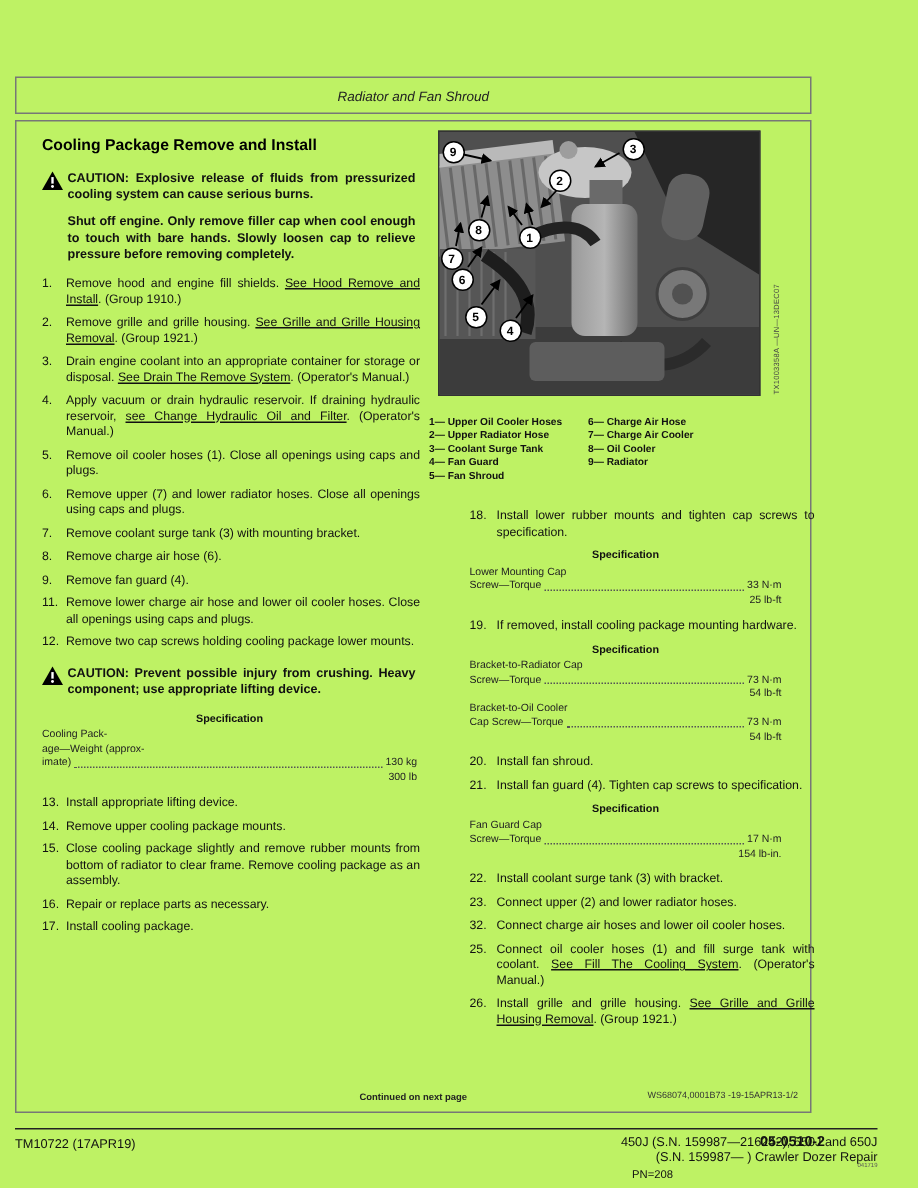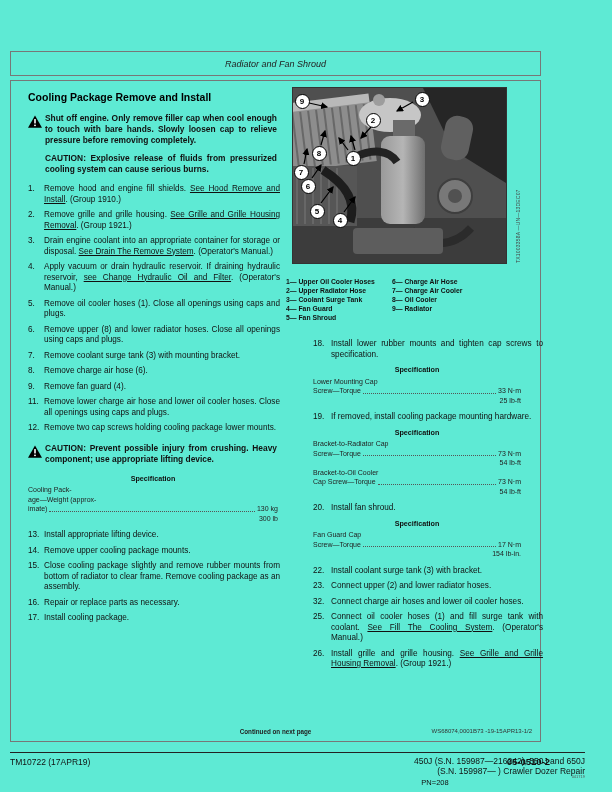--- a/index.html
+++ b/index.html
@@ -1,16 +1,16 @@
 <!DOCTYPE html>
 <html><head>
 <meta charset="utf-8">
 <style>
   html,body{margin:0;padding:0;background:#e8e8e8;}
-  .page{position:relative;width:612px;height:792px;background:#5eead4;
+  .page{position:relative;width:612px;height:792px;background:#bef264;
         font-family:"Liberation Sans",sans-serif;color:#111;overflow:hidden;}
   
   .header-box{position:absolute;left:10px;top:51px;width:529px;height:23px;
               border:1px solid #777;display:flex;align-items:center;justify-content:center;}
   .header-title{font-style:italic;font-size:9px;color:#222;}
   
   .content-box{position:absolute;left:10px;top:80px;width:529px;height:660px;border:1px solid #777;}
   .col-left{position:absolute;left:17px;top:10px;width:252px;}
   .page-title{font-size:10.5px;font-weight:bold;margin:0 0 10px 0;color:#000;}
   
@@ -75,22 +75,22 @@
 
     <div class="col-left">
       <h1 class="page-title">Cooling Package Remove and Install</h1>
       <div id="left-blocks">
           <div class="caution">
             <span class="cicon"><svg width="14" height="13" viewBox="0 0 16 14">
                 <path d="M8 0 L16 14 H0 Z" fill="#000"></path>
                 <rect x="7.1" y="4.2" width="1.8" height="5" fill="#fff"></rect>
                 <circle cx="8" cy="11.4" r="1.1" fill="#fff"></circle>
               </svg></span>
+            <p>CAUTION: Explosive release of fluids from pressurized cooling system can cause serious burns.</p>
             <p>Shut off engine. Only remove filler cap when cool enough to touch with bare hands. Slowly loosen cap to relieve pressure before removing completely.</p>
-            <p>CAUTION: Explosive release of fluids from pressurized cooling system can cause serious burns.</p>
           </div>
           <div class="step">
             <span class="num">1.</span>
             <span class="txt"><span>Remove hood and engine fill shields. </span><span class="xref">See Hood Remove and Install</span><span>. (Group 1910.)</span></span>
           </div>
           <div class="step">
             <span class="num">2.</span>
             <span class="txt"><span>Remove grille and grille housing. </span><span class="xref">See Grille and Grille Housing Removal</span><span>. (Group 1921.)</span></span>
           </div>
           <div class="step">
@@ -100,21 +100,21 @@
           <div class="step">
             <span class="num">4.</span>
             <span class="txt"><span>Apply vacuum or drain hydraulic reservoir. If draining hydraulic reservoir, </span><span class="xref">see Change Hydraulic Oil and Filter</span><span>. (Operator's Manual.)</span></span>
           </div>
           <div class="step">
             <span class="num">5.</span>
             <span class="txt"><span>Remove oil cooler hoses (1). Close all openings using caps and plugs.</span></span>
           </div>
           <div class="step">
             <span class="num">6.</span>
-            <span class="txt"><span>Remove upper (8) and lower radiator hoses. Close all openings using caps and plugs.</span></span>
+            <span class="txt"><span>Remove upper (7) and lower radiator hoses. Close all openings using caps and plugs.</span></span>
           </div>
           <div class="step">
             <span class="num">7.</span>
             <span class="txt"><span>Remove coolant surge tank (3) with mounting bracket.</span></span>
           </div>
           <div class="step">
             <span class="num">8.</span>
             <span class="txt"><span>Remove charge air hose (6).</span></span>
           </div>
           <div class="step">
@@ -307,20 +307,24 @@
               <span>Cap Screw—Torque</span>
               <span class="dots"></span>
               <span>73 N·m</span>
             </div>
             <div class="spec-v2">54 lb-ft</div>
           </div>
           <div class="step">
             <span class="num">20.</span>
             <span class="txt"><span>Install fan shroud.</span></span>
           </div>
+          <div class="step">
+            <span class="num">21.</span>
+            <span class="txt"><span>Install fan guard (4). Tighten cap screws to specification.</span></span>
+          </div>
           <div class="spec">
             <div class="spec-h">Specification</div>
             <div class="spec-line">Fan Guard Cap</div>
             <div class="spec-leader">
               <span>Screw—Torque</span>
               <span class="dots"></span>
               <span>17 N·m</span>
             </div>
             <div class="spec-v2">154 lb-in.</div>
           </div>

